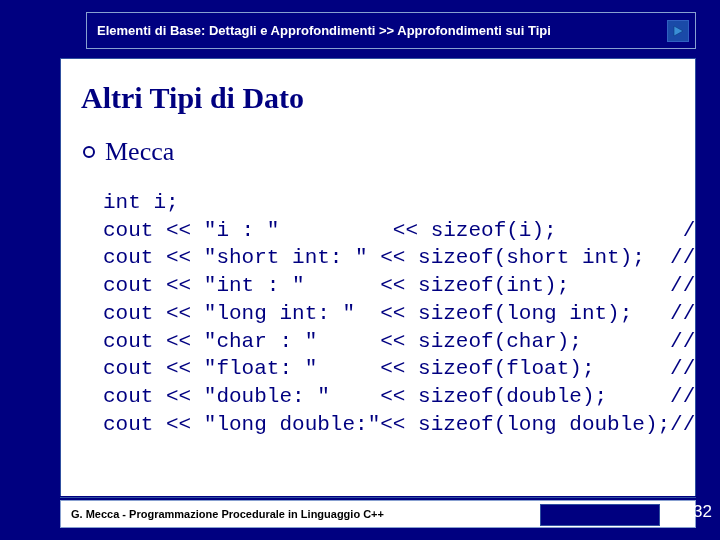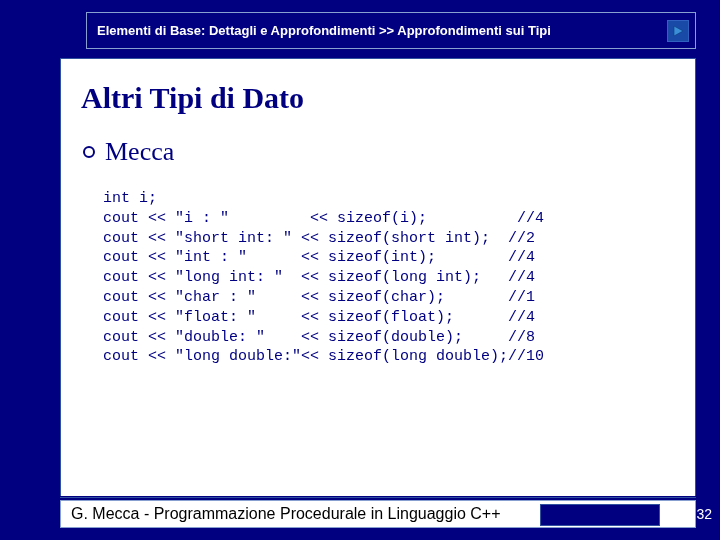--- a/index.html
+++ b/index.html
@@ -71,59 +71,59 @@
     border: 2px solid #000080;
     border-radius: 50%;
   }
   .subtitle {
     font-family: "Times New Roman", Times, serif;
     font-size: 26px;
     color: #000080;
   }
   .code {
     font-family: "Courier New", Courier, monospace;
-    font-size: 15px;
+    font-size: 21px;
     line-height: 1.32;
     color: #000080;
     white-space: pre;
     margin-left: 22px;
   }
   .footer {
     position: absolute;
     left: 60px;
     right: 24px;
     bottom: 12px;
     height: 28px;
     background: #ffffff;
     border: 1px solid #88a0d0;
     display: flex;
     align-items: center;
     justify-content: space-between;
     padding: 0 10px;
   }
   .footer-text {
-    font-size: 16px;
-    font-weight: normal;
+    font-size: 11px;
+    font-weight: bold;
     color: #000000;
   }
   .footer-decor {
     position: absolute;
     right: 60px;
     bottom: 14px;
     width: 120px;
     height: 22px;
     background: #000080;
     border: 1px solid #3050a0;
   }
   .pagenum {
     position: absolute;
     right: 8px;
     bottom: 18px;
     color: #ffffff;
-    font-size: 14px;
+    font-size: 17px;
     z-index: 5;
   }
   .sep-line {
     position: absolute;
     left: 60px;
     right: 24px;
     bottom: 42px;
     border-top: 1px solid #3050a0;
   }
 </style>

